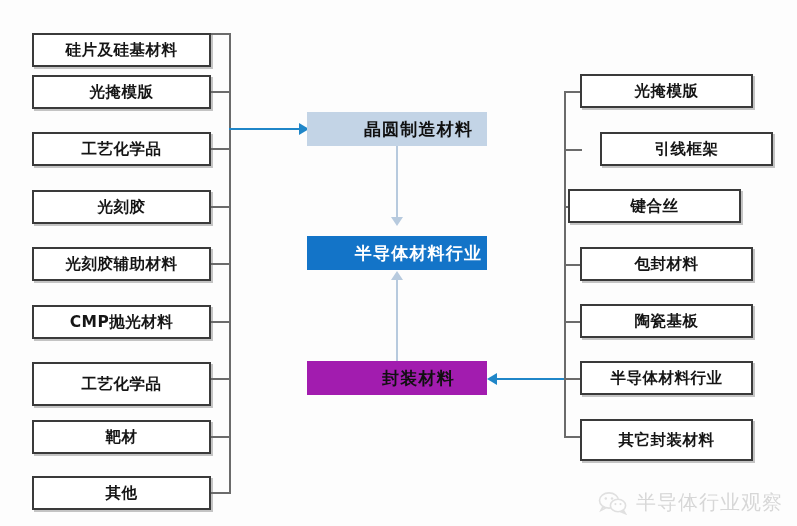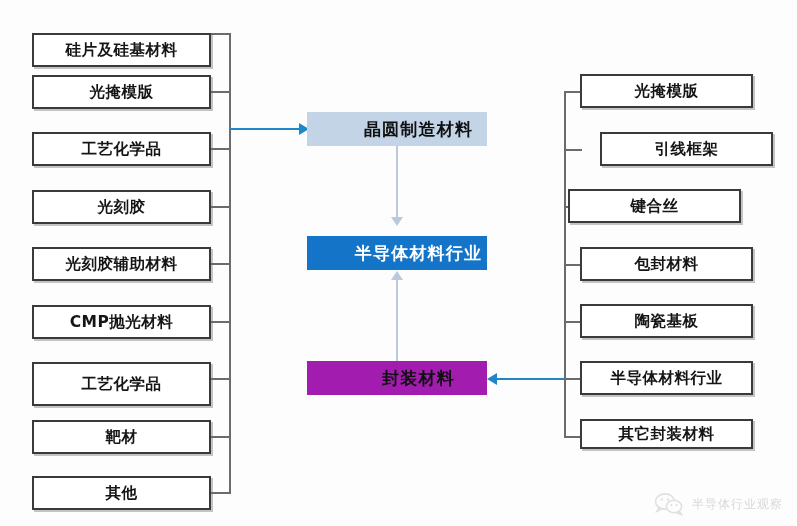--- a/index.html
+++ b/index.html
@@ -102,21 +102,21 @@
   #watermark {
     position: absolute;
     right: 14px;
     bottom: 10px;
     display: flex;
     align-items: center;
     gap: 8px;
     opacity: 0.55;
   }
   #watermark .wm-text {
-    font-size: 12px;
+    font-size: 20px;
     color: #b9b9b9;
     letter-spacing: 1px;
     white-space: nowrap;
   }
   .wechat-ico { display:block; }
 </style>
 </head>
 <body>
 
 <div id="canvas">
@@ -204,21 +204,21 @@
   </div>
   <div class="leafbox" style="left:580px; top:247px; width:173px; height:34px;">
     <span class="lbl">包封材料</span>
   </div>
   <div class="leafbox" style="left:580px; top:304px; width:173px; height:34px;">
     <span class="lbl">陶瓷基板</span>
   </div>
   <div class="leafbox" style="left:580px; top:361px; width:173px; height:34px;">
     <span class="lbl">半导体材料行业</span>
   </div>
-  <div class="leafbox" style="left:580px; top:419px; width:173px; height:30px;">
+  <div class="leafbox" style="left:580px; top:419px; width:173px; height:42px;">
     <span class="lbl">其它封装材料</span>
   </div>
 
   <div id="watermark">
     <span>
       <svg class="wechat-ico" width="30" height="24" viewBox="0 0 30 24" aria-hidden="true">
         <ellipse cx="11" cy="9.5" rx="9.5" ry="7.6" fill="none" stroke="#c9c9c9" stroke-width="1.6"></ellipse>
         <path d="M5 15.6 L3 19.3 L7.2 17.2 Z" fill="none" stroke="#c9c9c9" stroke-width="1.6"></path>
         <circle cx="7.8" cy="7.6" r="1.25" fill="#c9c9c9"></circle>
         <circle cx="14.0" cy="7.6" r="1.25" fill="#c9c9c9"></circle>

